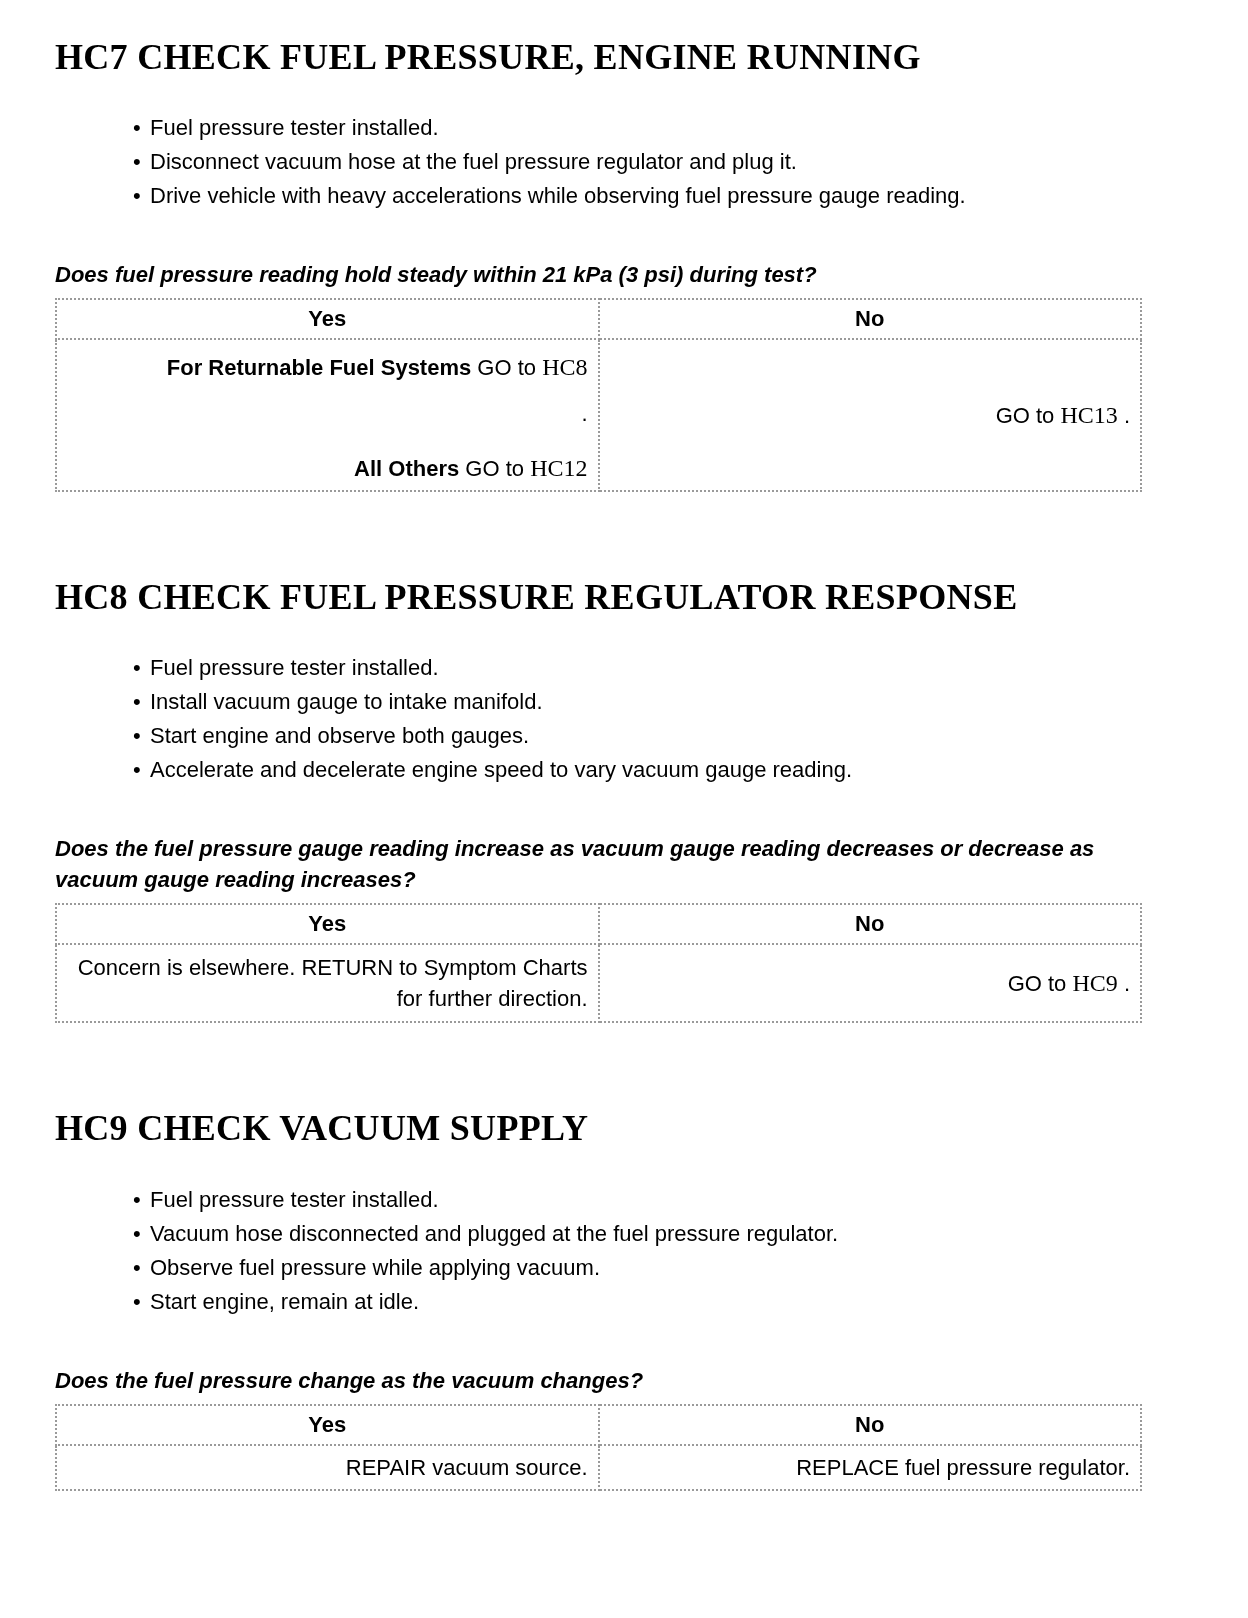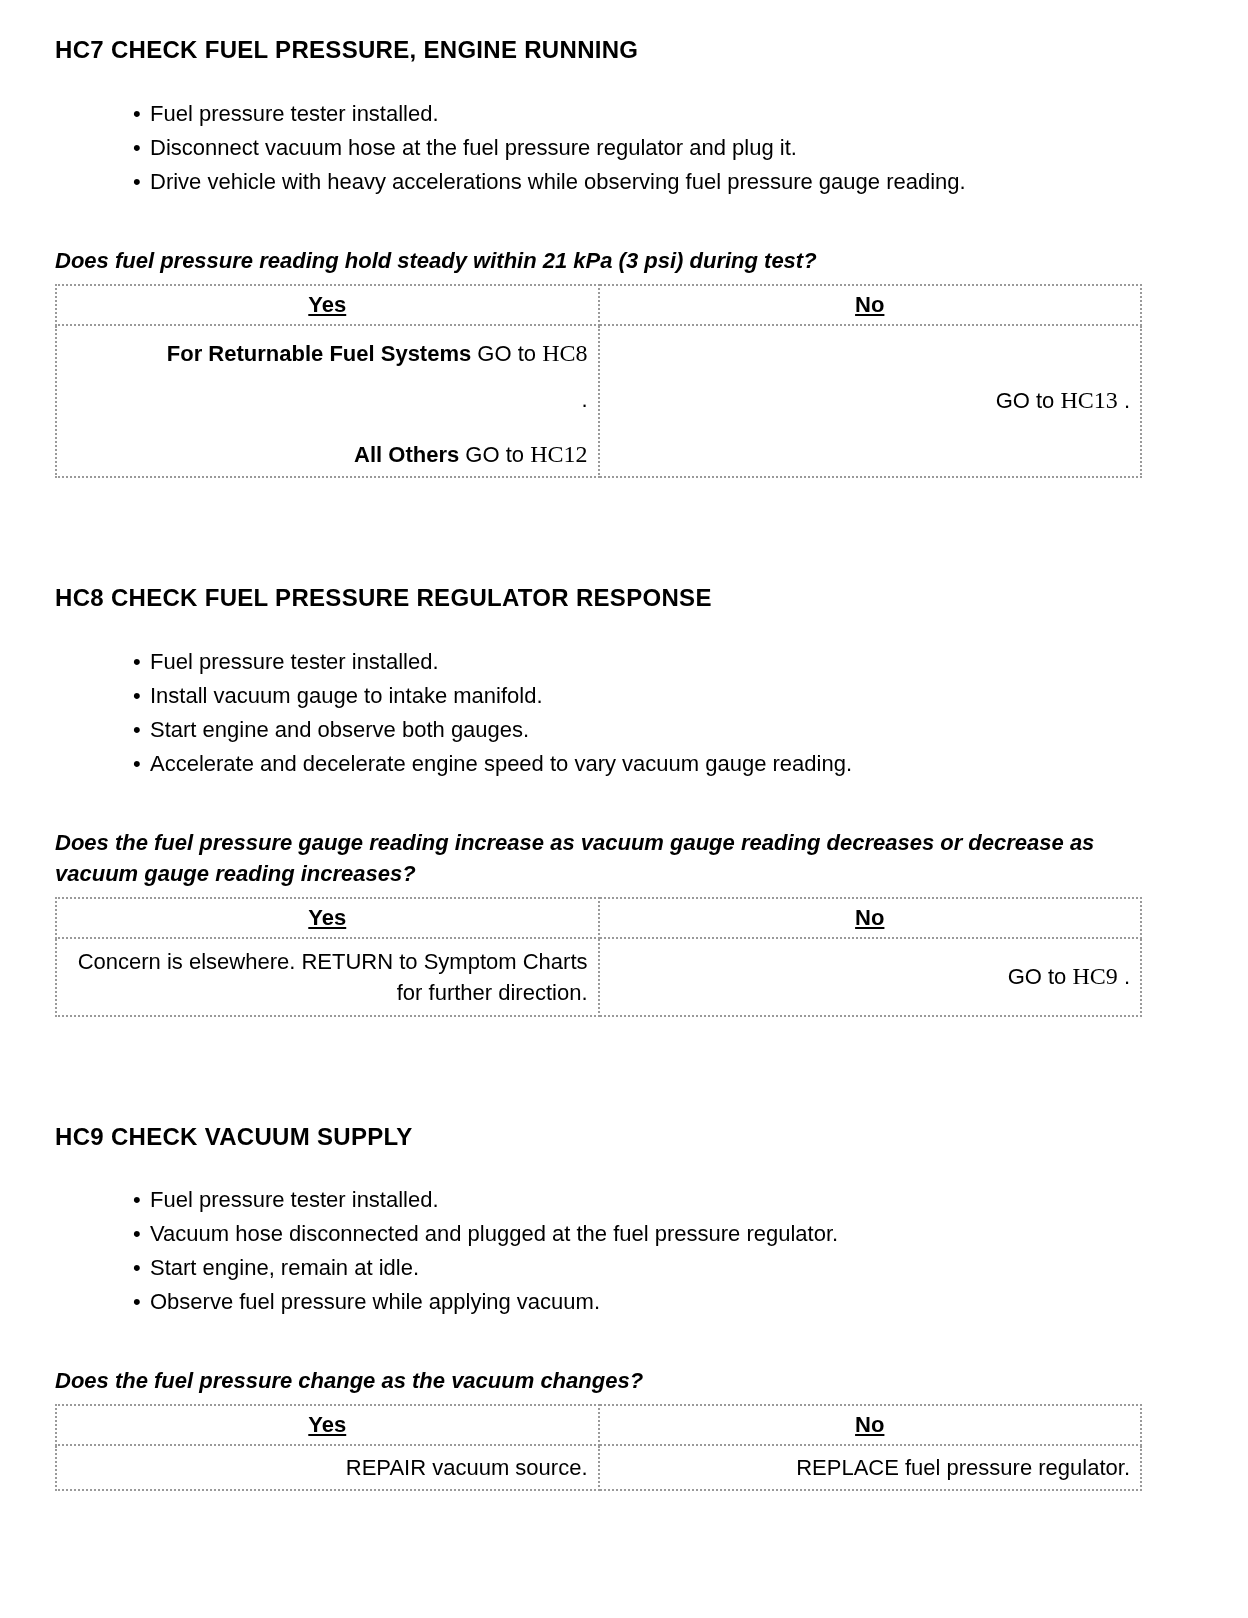--- a/index.html
+++ b/index.html
@@ -6,25 +6,25 @@
   html, body { background: #ffffff; }
   body {
     width: 1248px;
     min-height: 1618px;
     color: #000000;
     font-family: "Liberation Sans", sans-serif;
     font-size: 22px;
   }
   .page { padding: 36px 62px 40px 55px; }
 
-  .section + .section { margin-top: 106px; }
+  .section + .section { margin-top: 84px; }
 
   h1.section-heading {
-    font-family: Liberation Sans, sans-serif;
-    font-size: 24px;
+    font-family: Liberation Serif, serif;
+    font-size: 36px;
     font-weight: bold;
     letter-spacing: 0.3px;
     line-height: 1.2;
   }
 
   ul.bullets {
     margin: 32px 0 0 78px;
     list-style: none;
   }
   ul.bullets li {
@@ -56,21 +56,20 @@
     margin-top: 8px;
   }
   table.decision th,
   table.decision td {
     border: 2px dotted #9a9a9a;
   }
   table.decision th {
     font-weight: bold;
     padding: 6px 4px;
     font-size: 22px;
-    text-decoration: underline;
   }
   table.decision td {
     padding: 6px 10px;
     text-align: right;
     vertical-align: middle;
     line-height: 31px;
   }
 
   .row-tall td { height: 150px; }
   .row-mid  td { height: 78px; }
@@ -156,22 +155,22 @@
       </tbody>
     </table>
   </div>
 
   <div class="section">
     <h1 class="section-heading">HC9 CHECK VACUUM SUPPLY</h1>
 
     <ul class="bullets">
       <li>Fuel pressure tester installed.</li>
       <li>Vacuum hose disconnected and plugged at the fuel pressure regulator.</li>
+      <li>Observe fuel pressure while applying vacuum.</li>
       <li>Start engine, remain at idle.</li>
-      <li>Observe fuel pressure while applying vacuum.</li>
     </ul>
 
     <p class="question">Does the fuel pressure change as the vacuum changes?</p>
 
     <table class="decision">
       <thead>
         <tr>
           <th>Yes</th>
           <th>No</th>
         </tr>

